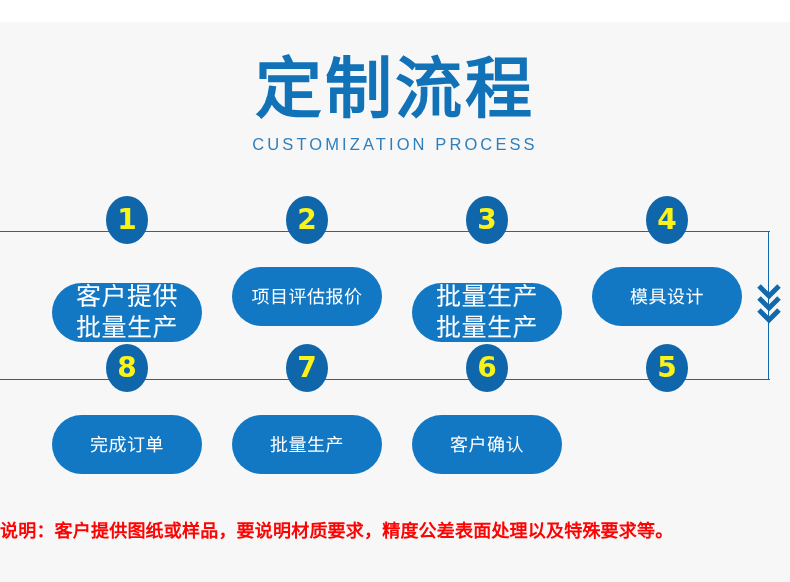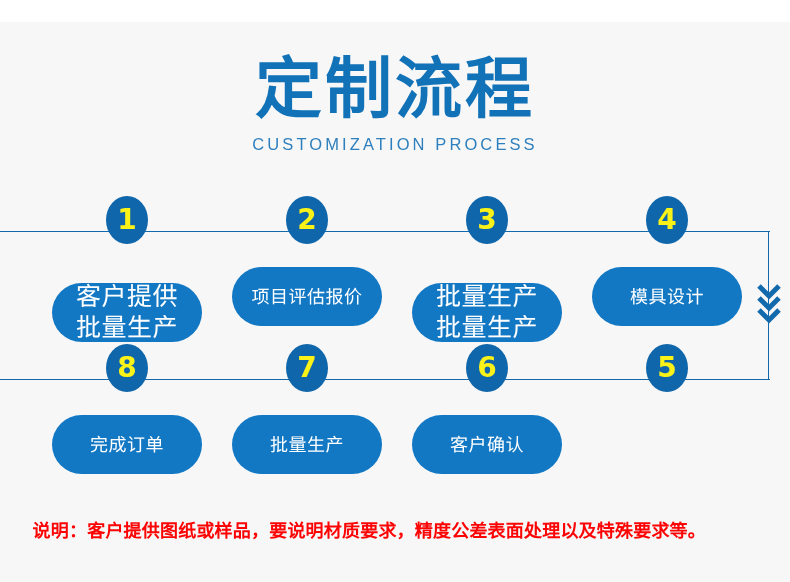--- a/index.html
+++ b/index.html
@@ -141,21 +141,21 @@
   }
   .step-pill .pill-line { display: block; white-space: nowrap; }
   .step-pill.two-line { font-size: 25px; margin-top: 16px; }
 
   
   #footer-note {
     position: absolute;
     left: 0;
     top: 516px;
     width: 706px;
-    text-align: right;
+    text-align: left;
     color: #fc0404;
     font-size: 18px;
     font-weight: 700;
     letter-spacing: 0.2px;
     font-family: Liberation Mono, monospace;
   }
 </style>
 </head>
 <body>
 

